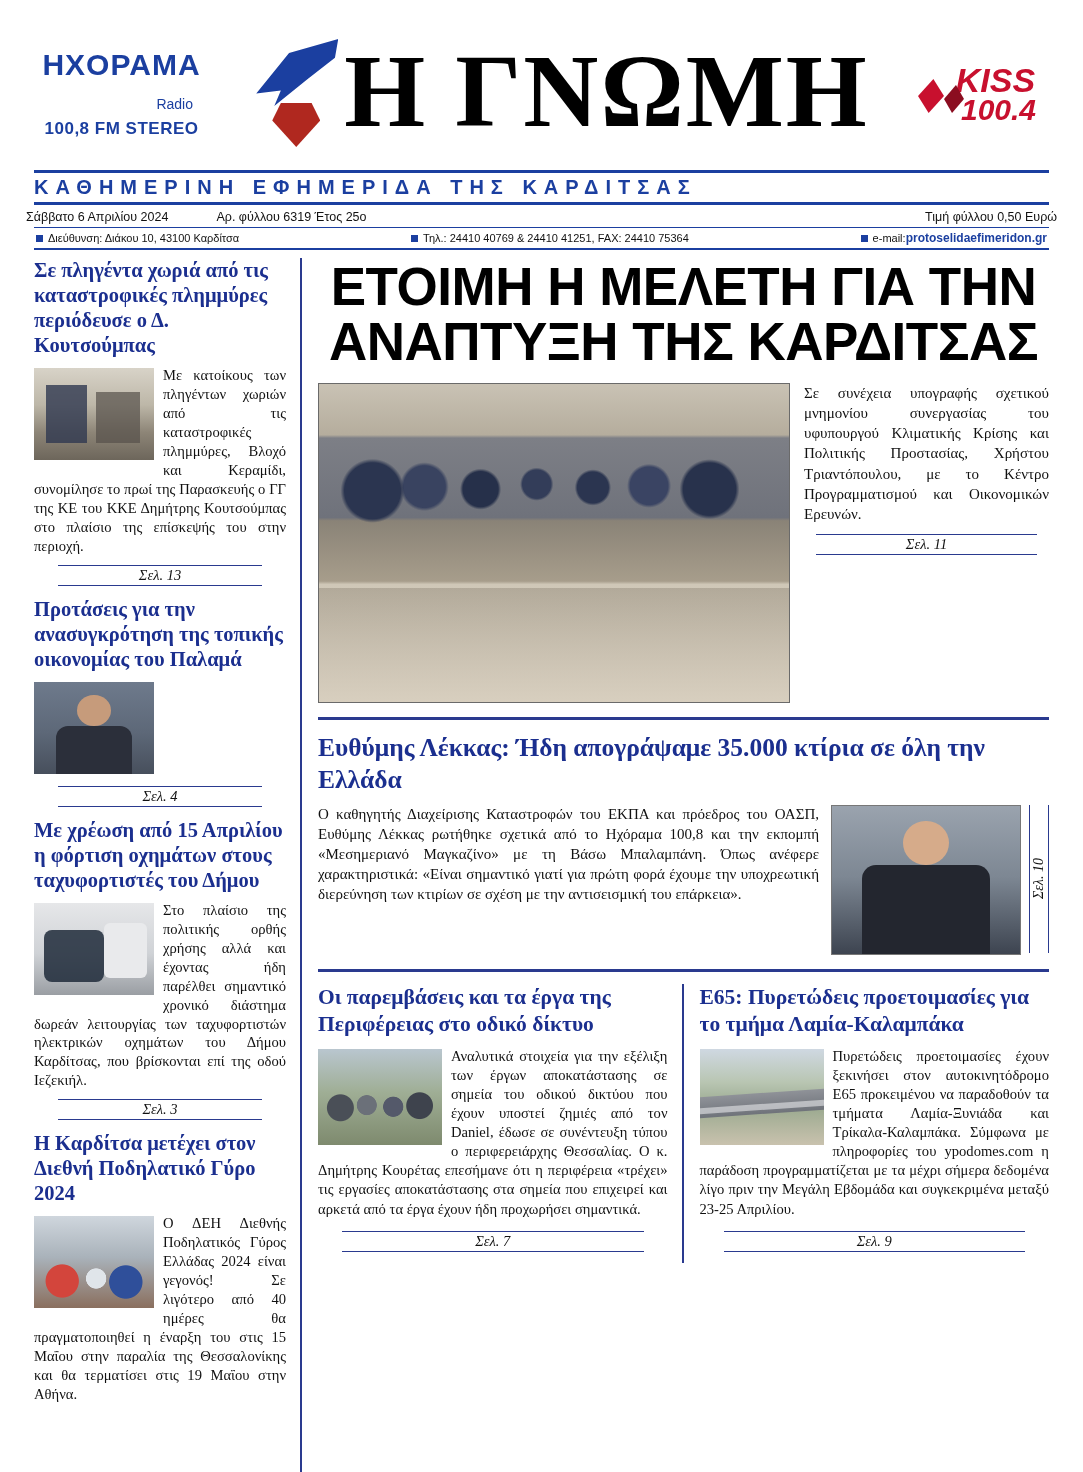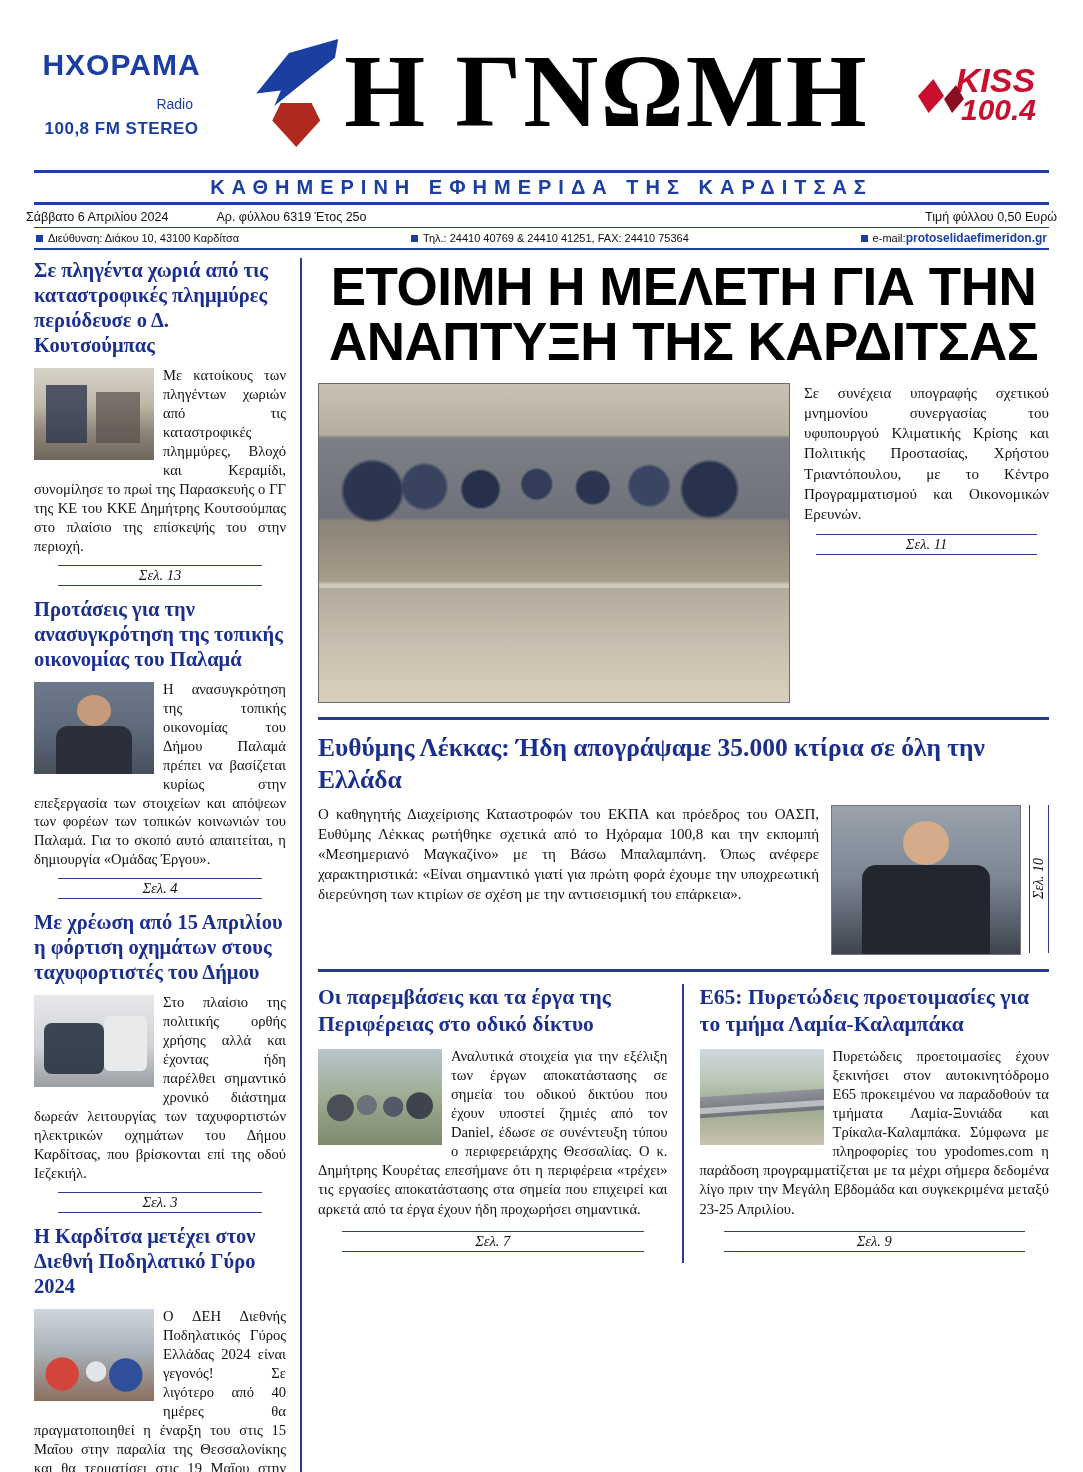--- a/index.html
+++ b/index.html
@@ -53,21 +53,21 @@
        clip-path:polygon(50% 0,100% 50%,50% 100%,0 50%);display:inline-block;}
   .dia.small{width:20px;height:28px;background:#8b0d20;}
 
   
   .subtitle-bar{
     margin:0 34px;border-top:3px solid #1b3fa0;border-bottom:3px solid #1b3fa0;
     padding:3px 0;
   }
   .subtitle-bar .txt{
     font-family:"Liberation Sans", sans-serif;font-weight:bold;font-size:20px;
-    letter-spacing:7px;color:#1b3fa0;text-align:center;
+    letter-spacing:7px;color:#1b3fa0;
   }
 
   
   .info-line{
     margin:0 24px;display:flex;justify-content:space-between;align-items:center;
     font-family:"Liberation Sans", sans-serif;font-size:12.5px;font-weight:normal;color:#111;
     padding:5px 2px 3px 2px;
     gap:48px;
   }
   .info-line .center{text-align:left;flex:1 1 auto;}
@@ -274,21 +274,20 @@
         <p>Με κατοίκους των πληγέντων χωριών από τις καταστροφικές πλημμύρες, Βλοχό και Κεραμίδι, συνομίλησε το πρωί της Παρασκευής ο ΓΓ της ΚΕ του ΚΚΕ Δημήτρης Κουτσούμπας στο πλαίσιο της επίσκεψής του στην περιοχή.</p>
         <div class="clear"></div>
       </div>
       <div class="pageref">Σελ.  13</div>
 
       <div class="story">
         <h2>Προτάσεις για την ανασυγκρότηση της τοπικής οικονομίας του Παλαμά</h2>
         <div class="thumb">
             <div class="ph ph-portrait"></div>
           </div>
-        <p>Η ανασυγκρότηση της τοπικής οικονομίας του Δήμου Παλαμά πρέπει να βασίζεται κυρίως στην επεξεργασία των στοιχείων και απόψεων των φορέων των τοπικών κοινωνιών του Παλαμά. Για το σκοπό αυτό απαιτείται, η δημιουργία «Ομάδας Έργου».</p>
         <div class="clear"></div>
       </div>
       <div class="pageref">Σελ. 4</div>
 
       <div class="story">
         <h2>Με χρέωση από 15 Απριλίου η φόρτιση οχημάτων στους ταχυφορτιστές του Δήμου</h2>
         <div class="thumb">
             <div class="ph ph-scooter"></div>
           </div>
         <p>Στο πλαίσιο της πολιτικής ορθής χρήσης αλλά και έχοντας ήδη παρέλθει σημαντικό χρονικό διάστημα δωρεάν λειτουργίας των ταχυφορτιστών ηλεκτρικών οχημάτων του Δήμου Καρδίτσας, που βρίσκονται επί της οδού Ιεζεκιήλ.</p>

